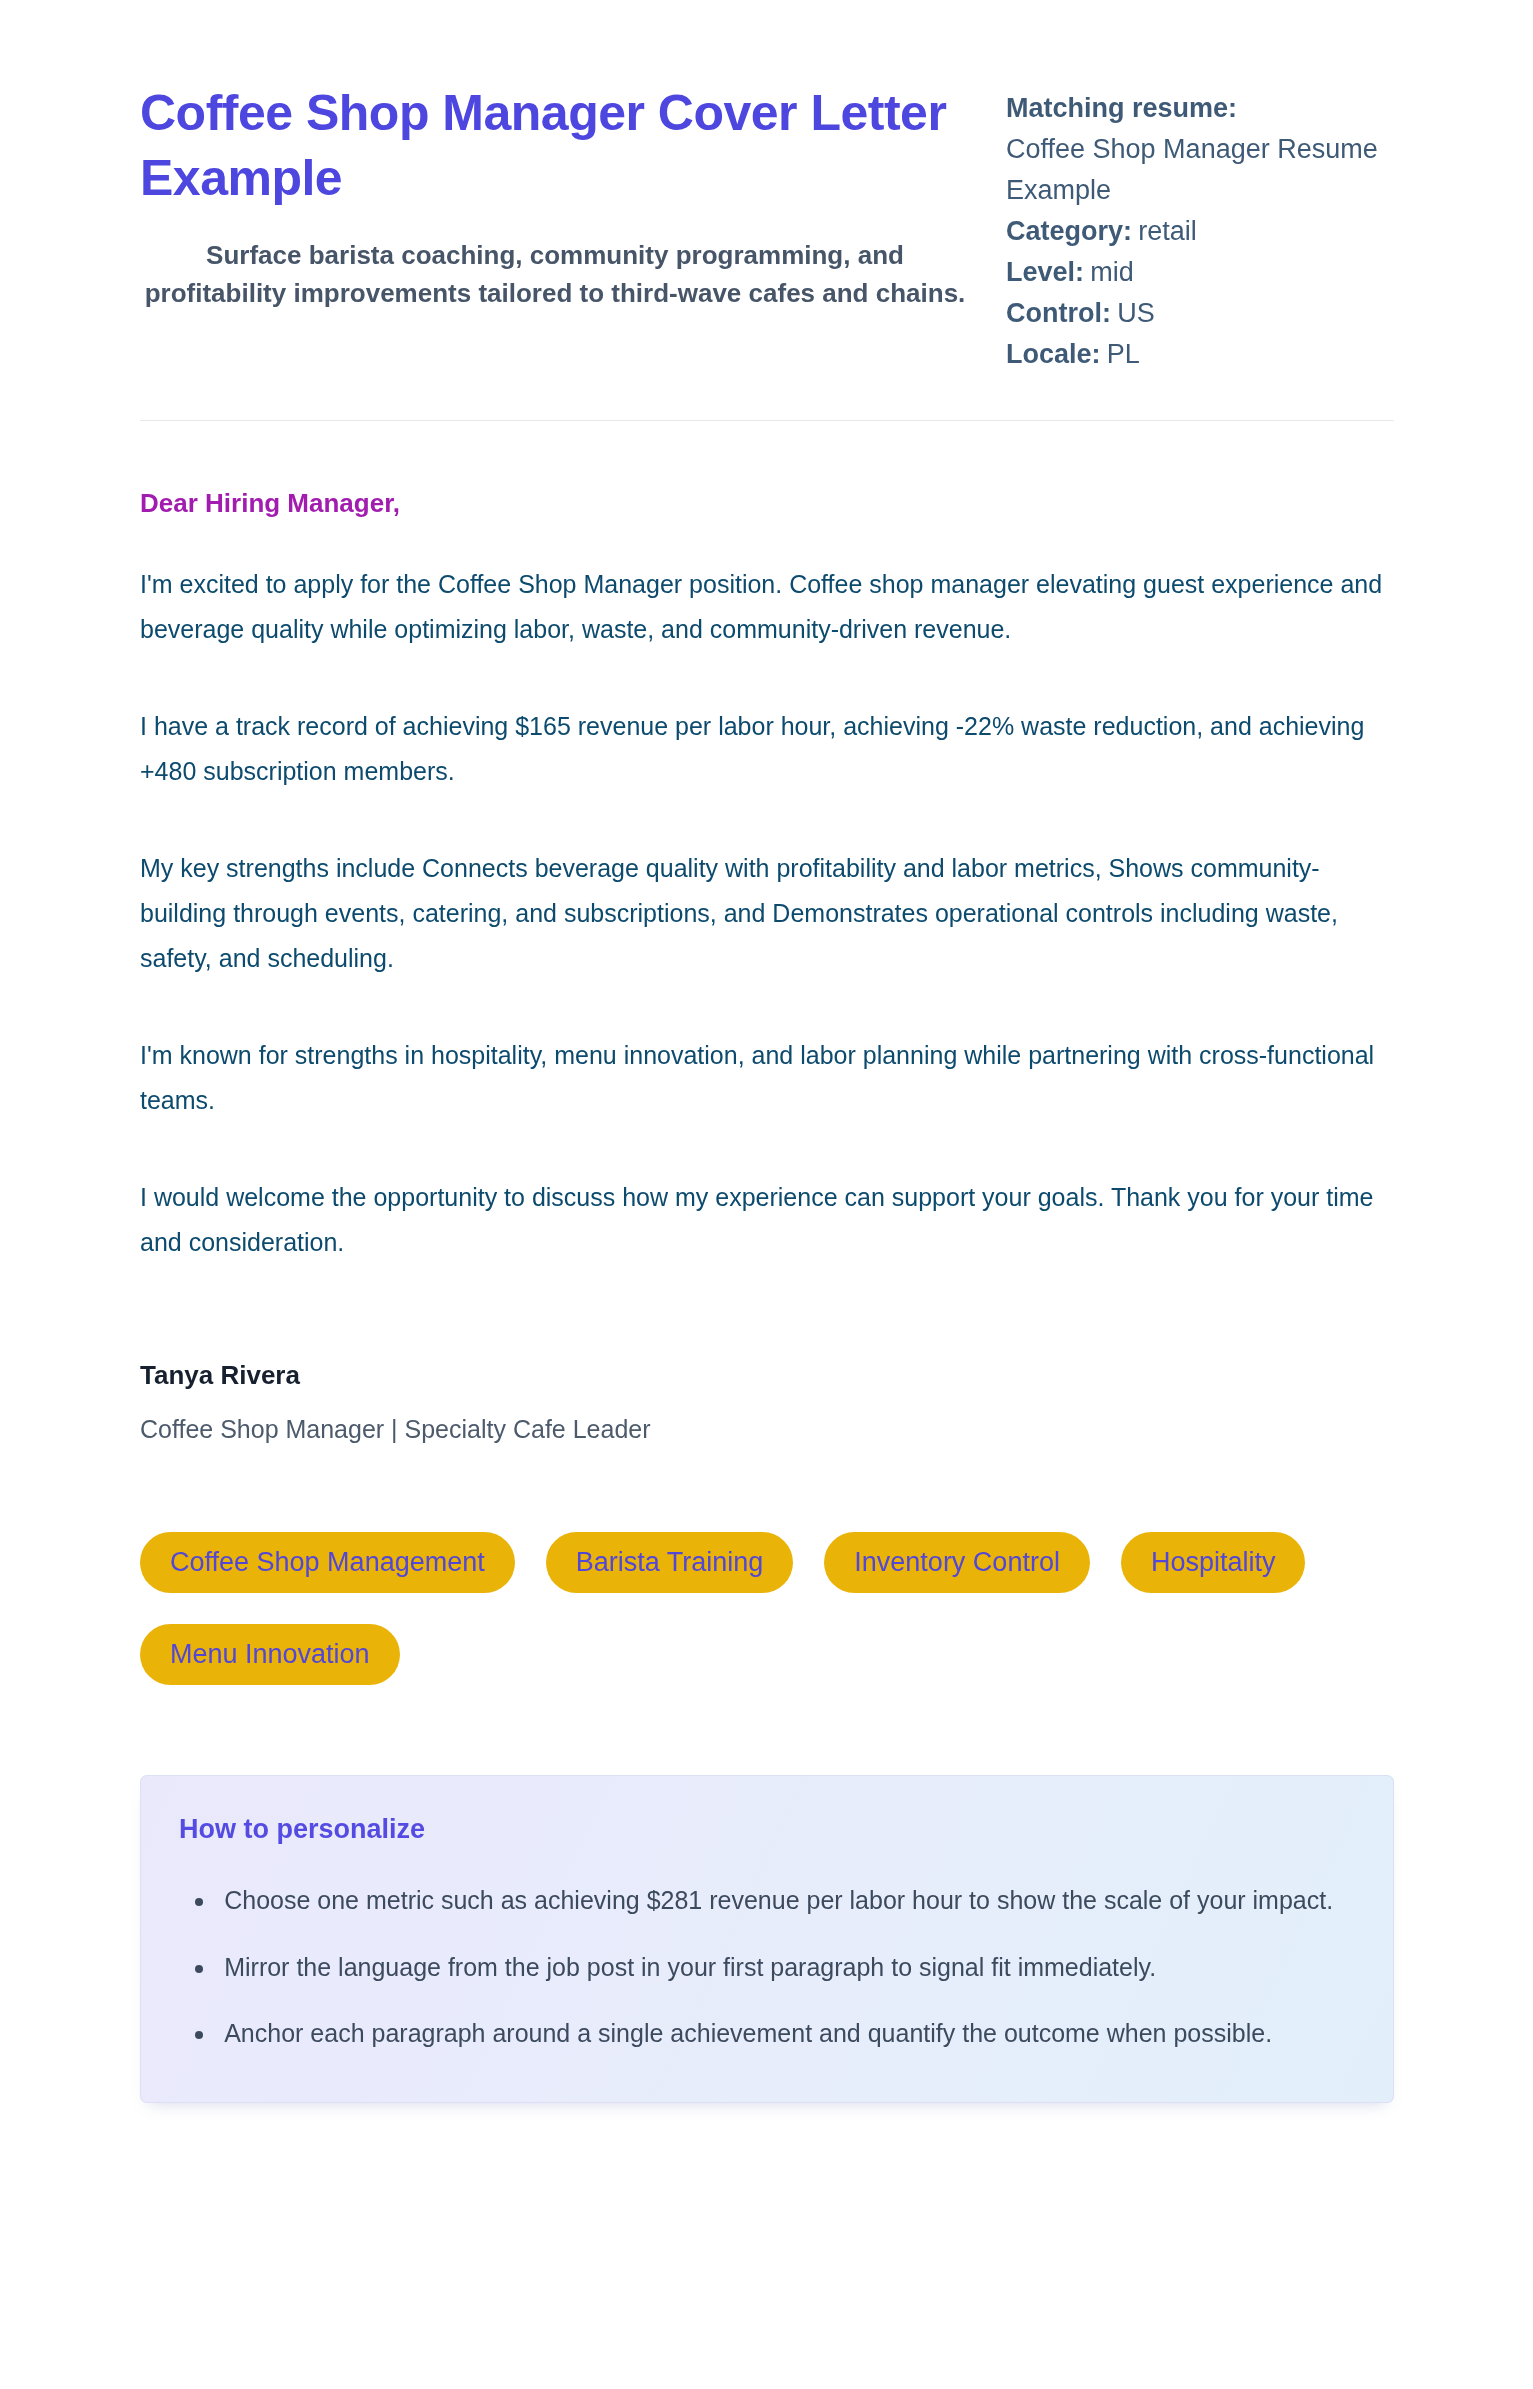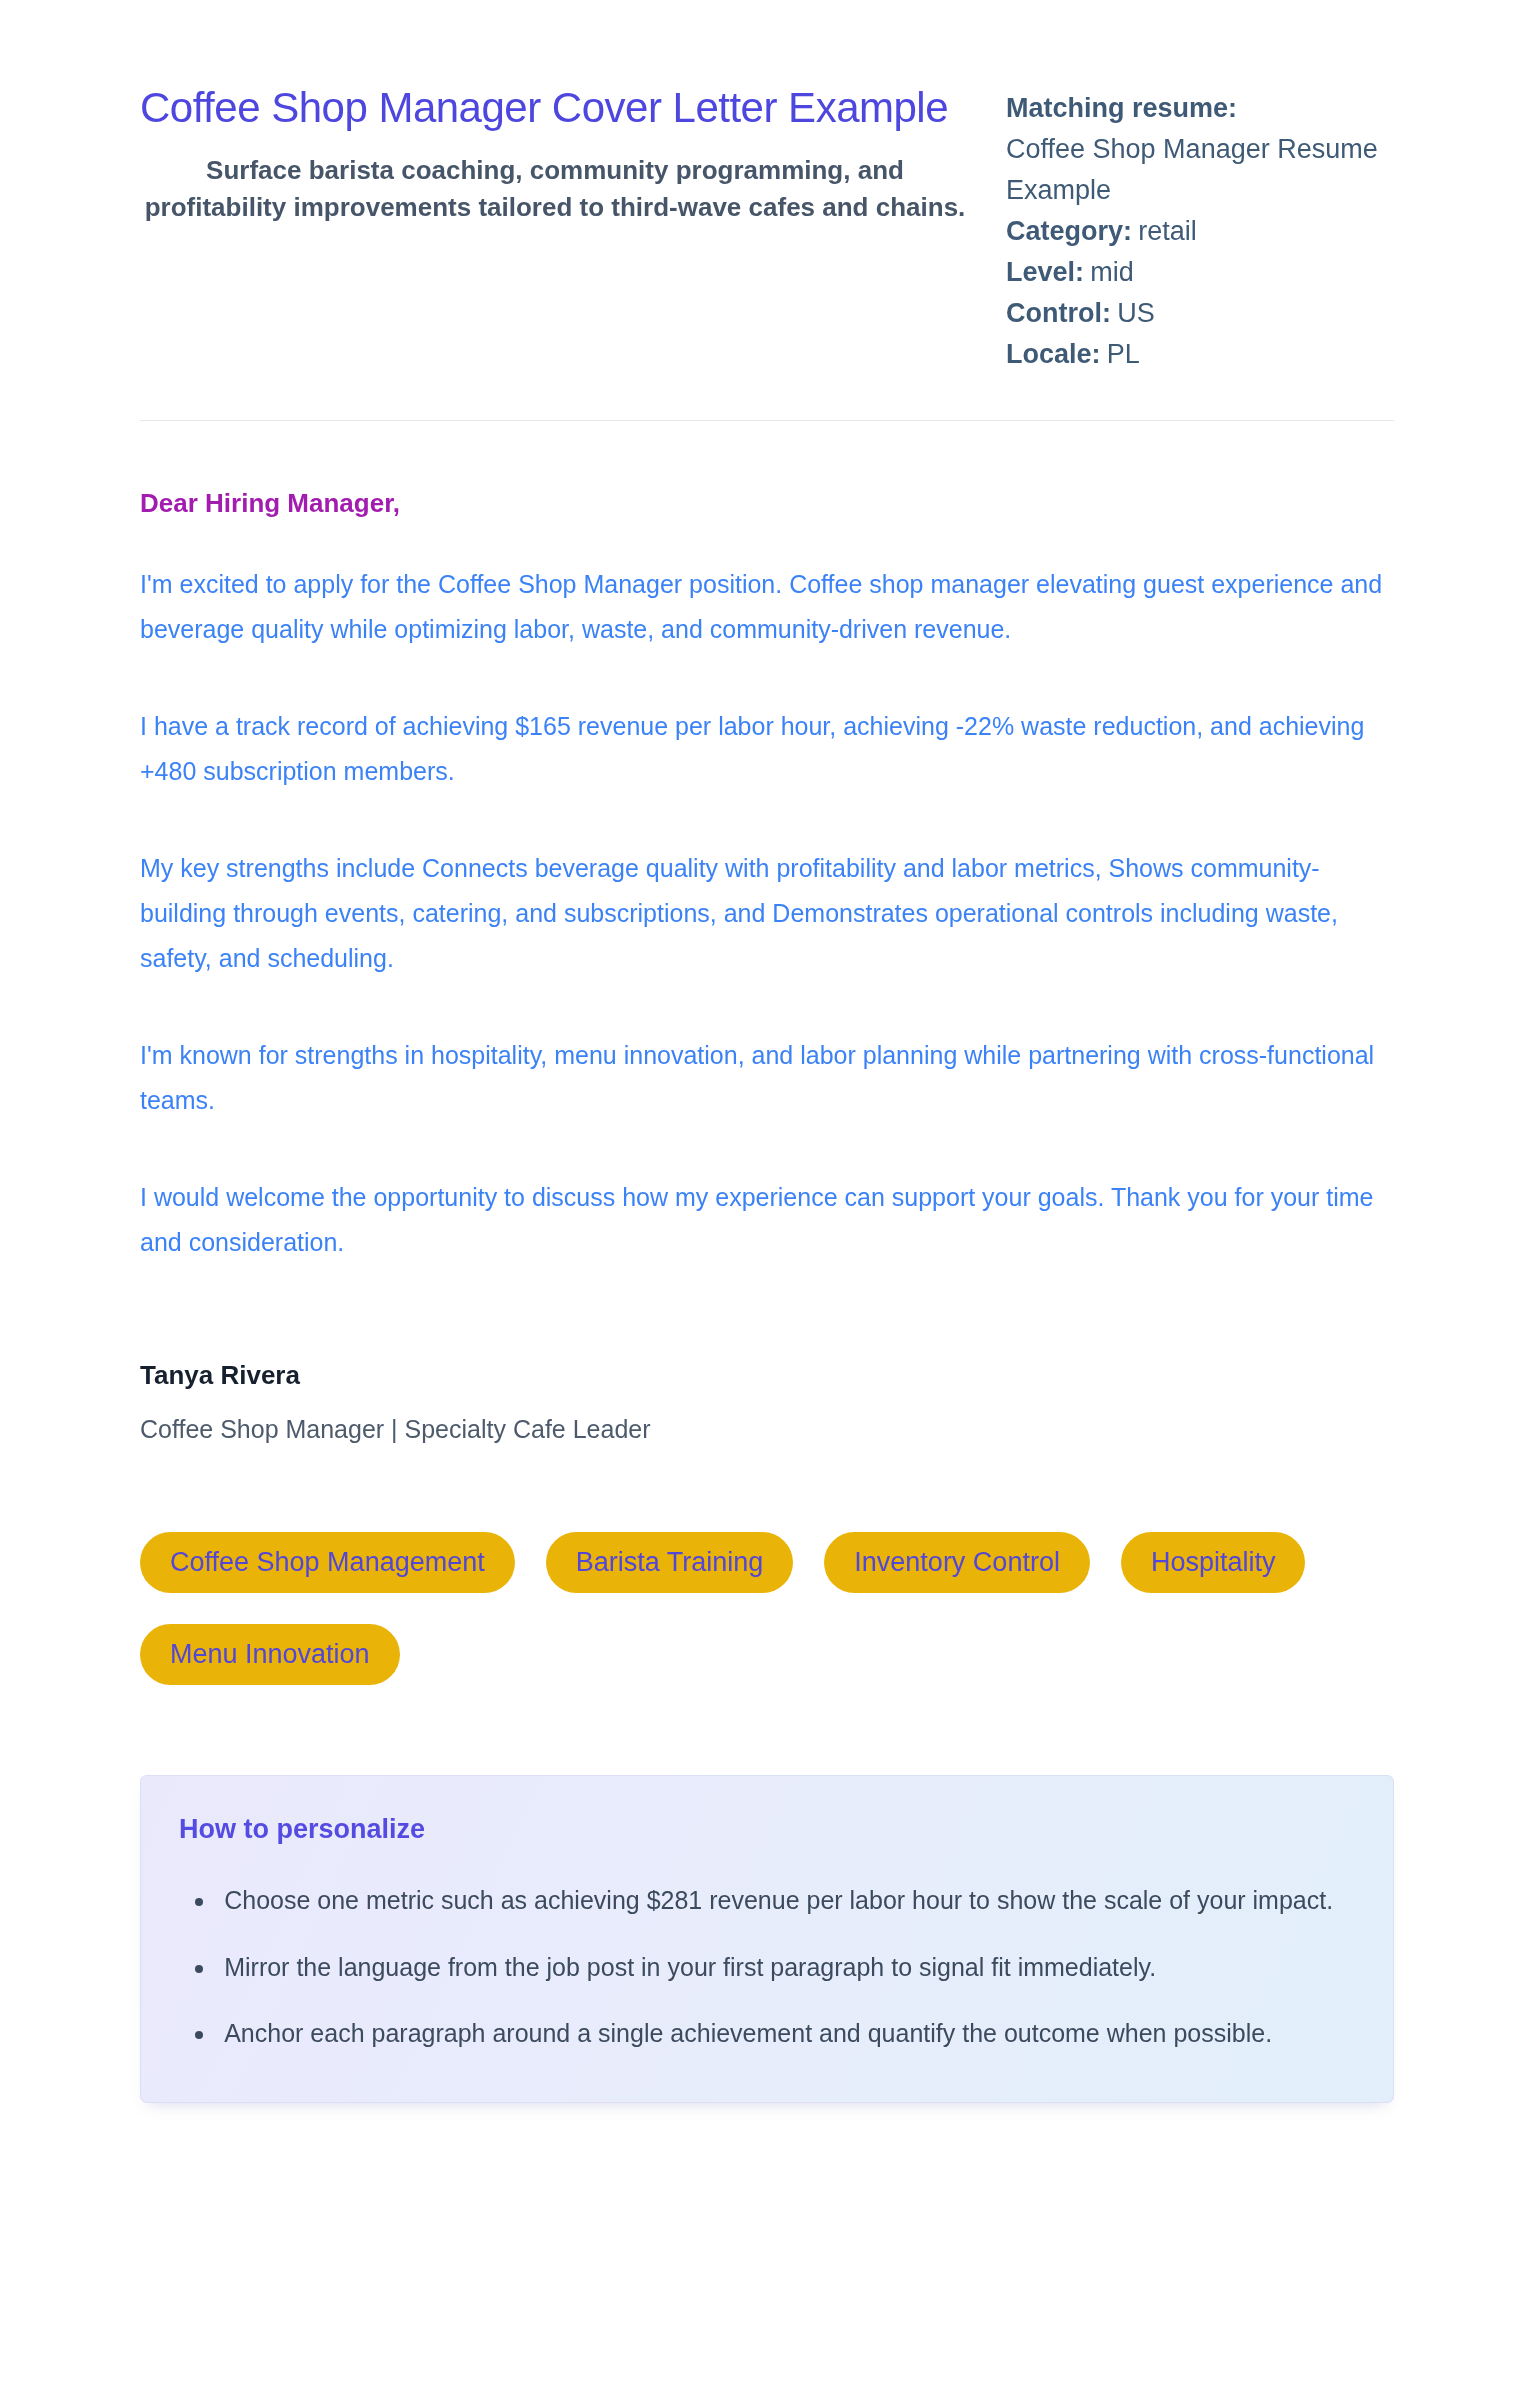--- a/index.html
+++ b/index.html
@@ -19,24 +19,24 @@
 
   
   .header {
     display: flex;
     justify-content: space-between;
     align-items: flex-start;
     gap: 36px;
   }
   .header-left { max-width: 889px; }
   .page-title {
-    margin: 0 0 16px 0;
-    font-size: 42px;
+    margin: 0 0 26px 0;
+    font-size: 50px;
     line-height: 1.3;
-    font-weight: normal;
+    font-weight: bold;
     letter-spacing: -0.5px;
     color: #4d46df;
   }
   .page-subtitle {
     margin: 0;
     font-size: 26px;
     line-height: 1.45;
     font-weight: bold;
     color: #475569;
     text-align: center;
@@ -65,21 +65,21 @@
     margin: 67px 0 0 0;
     font-size: 26px;
     font-weight: bold;
     color: #a21caf;
   }
   .letter-body { margin-top: 43px; }
   .letter-body p {
     margin: 0 0 52px 0;
     font-size: 25px;
     line-height: 45px;
-    color: #3b82f6;
+    color: #0c4a6e;
     max-width: 1263px;
   }
   .signature-name {
     margin-top: 95px;
     font-size: 26px;
     font-weight: bold;
     color: #16202e;
   }
   .signature-role {
     margin-top: 23.5px;

